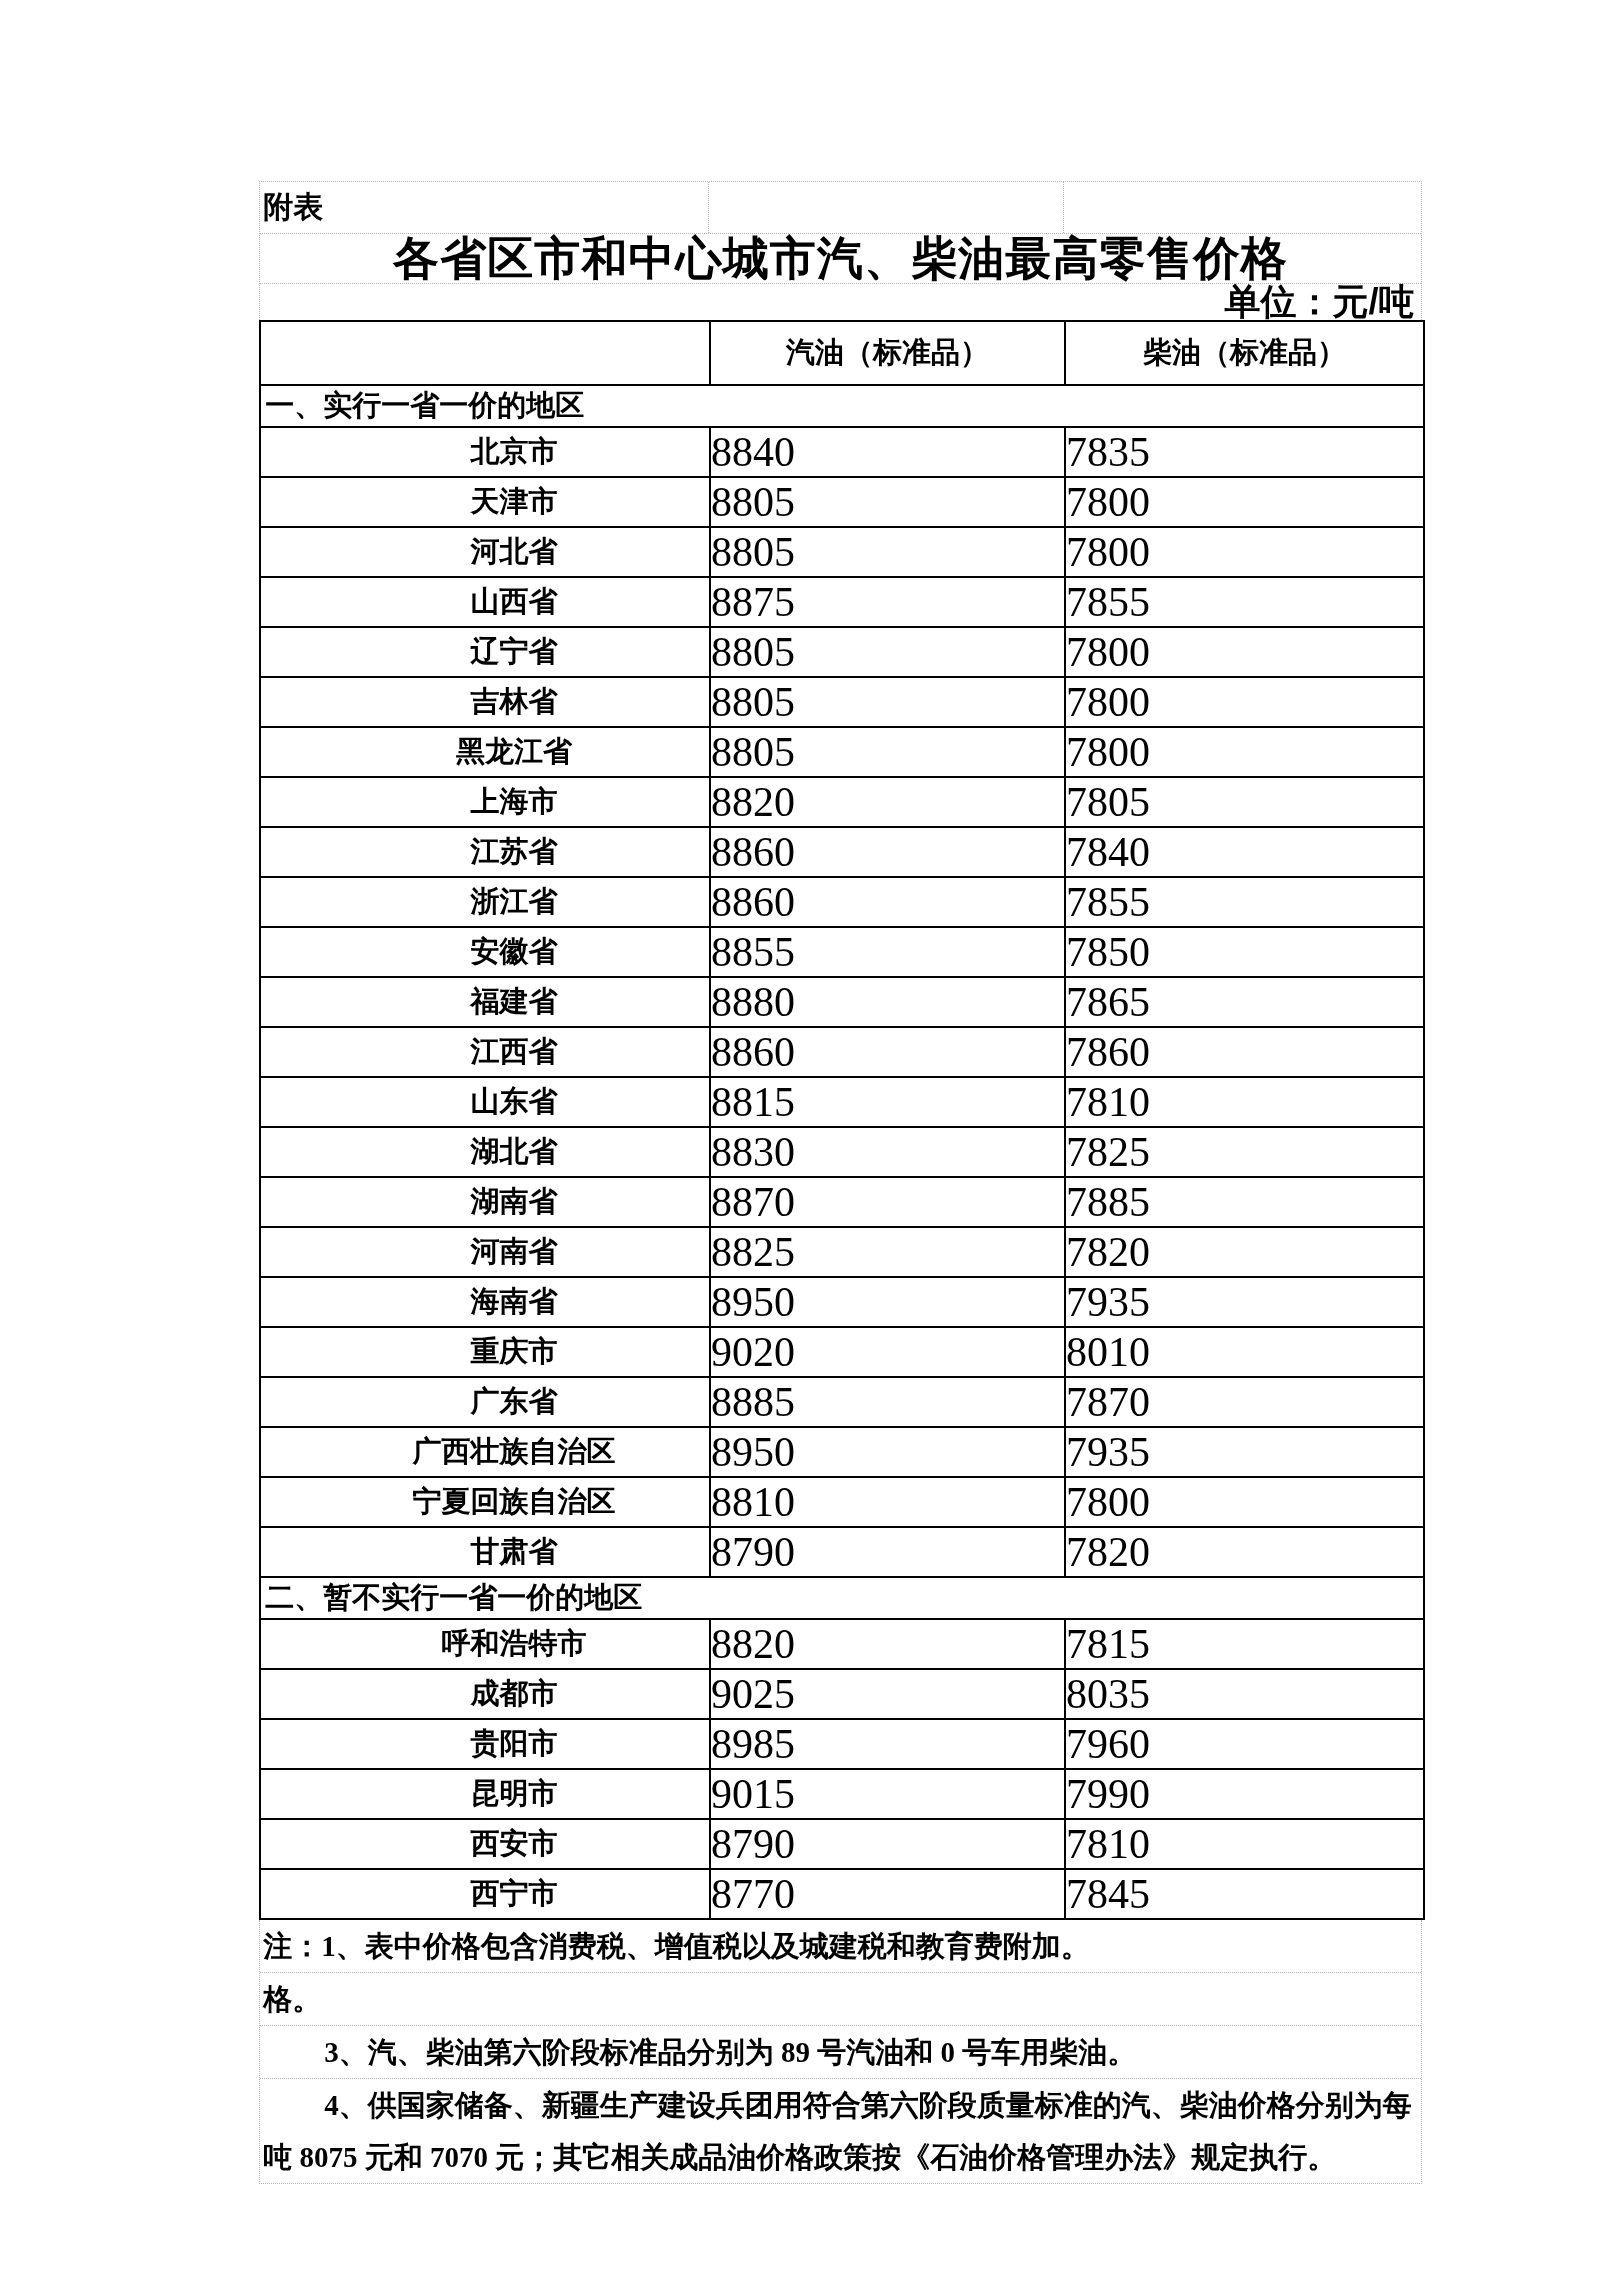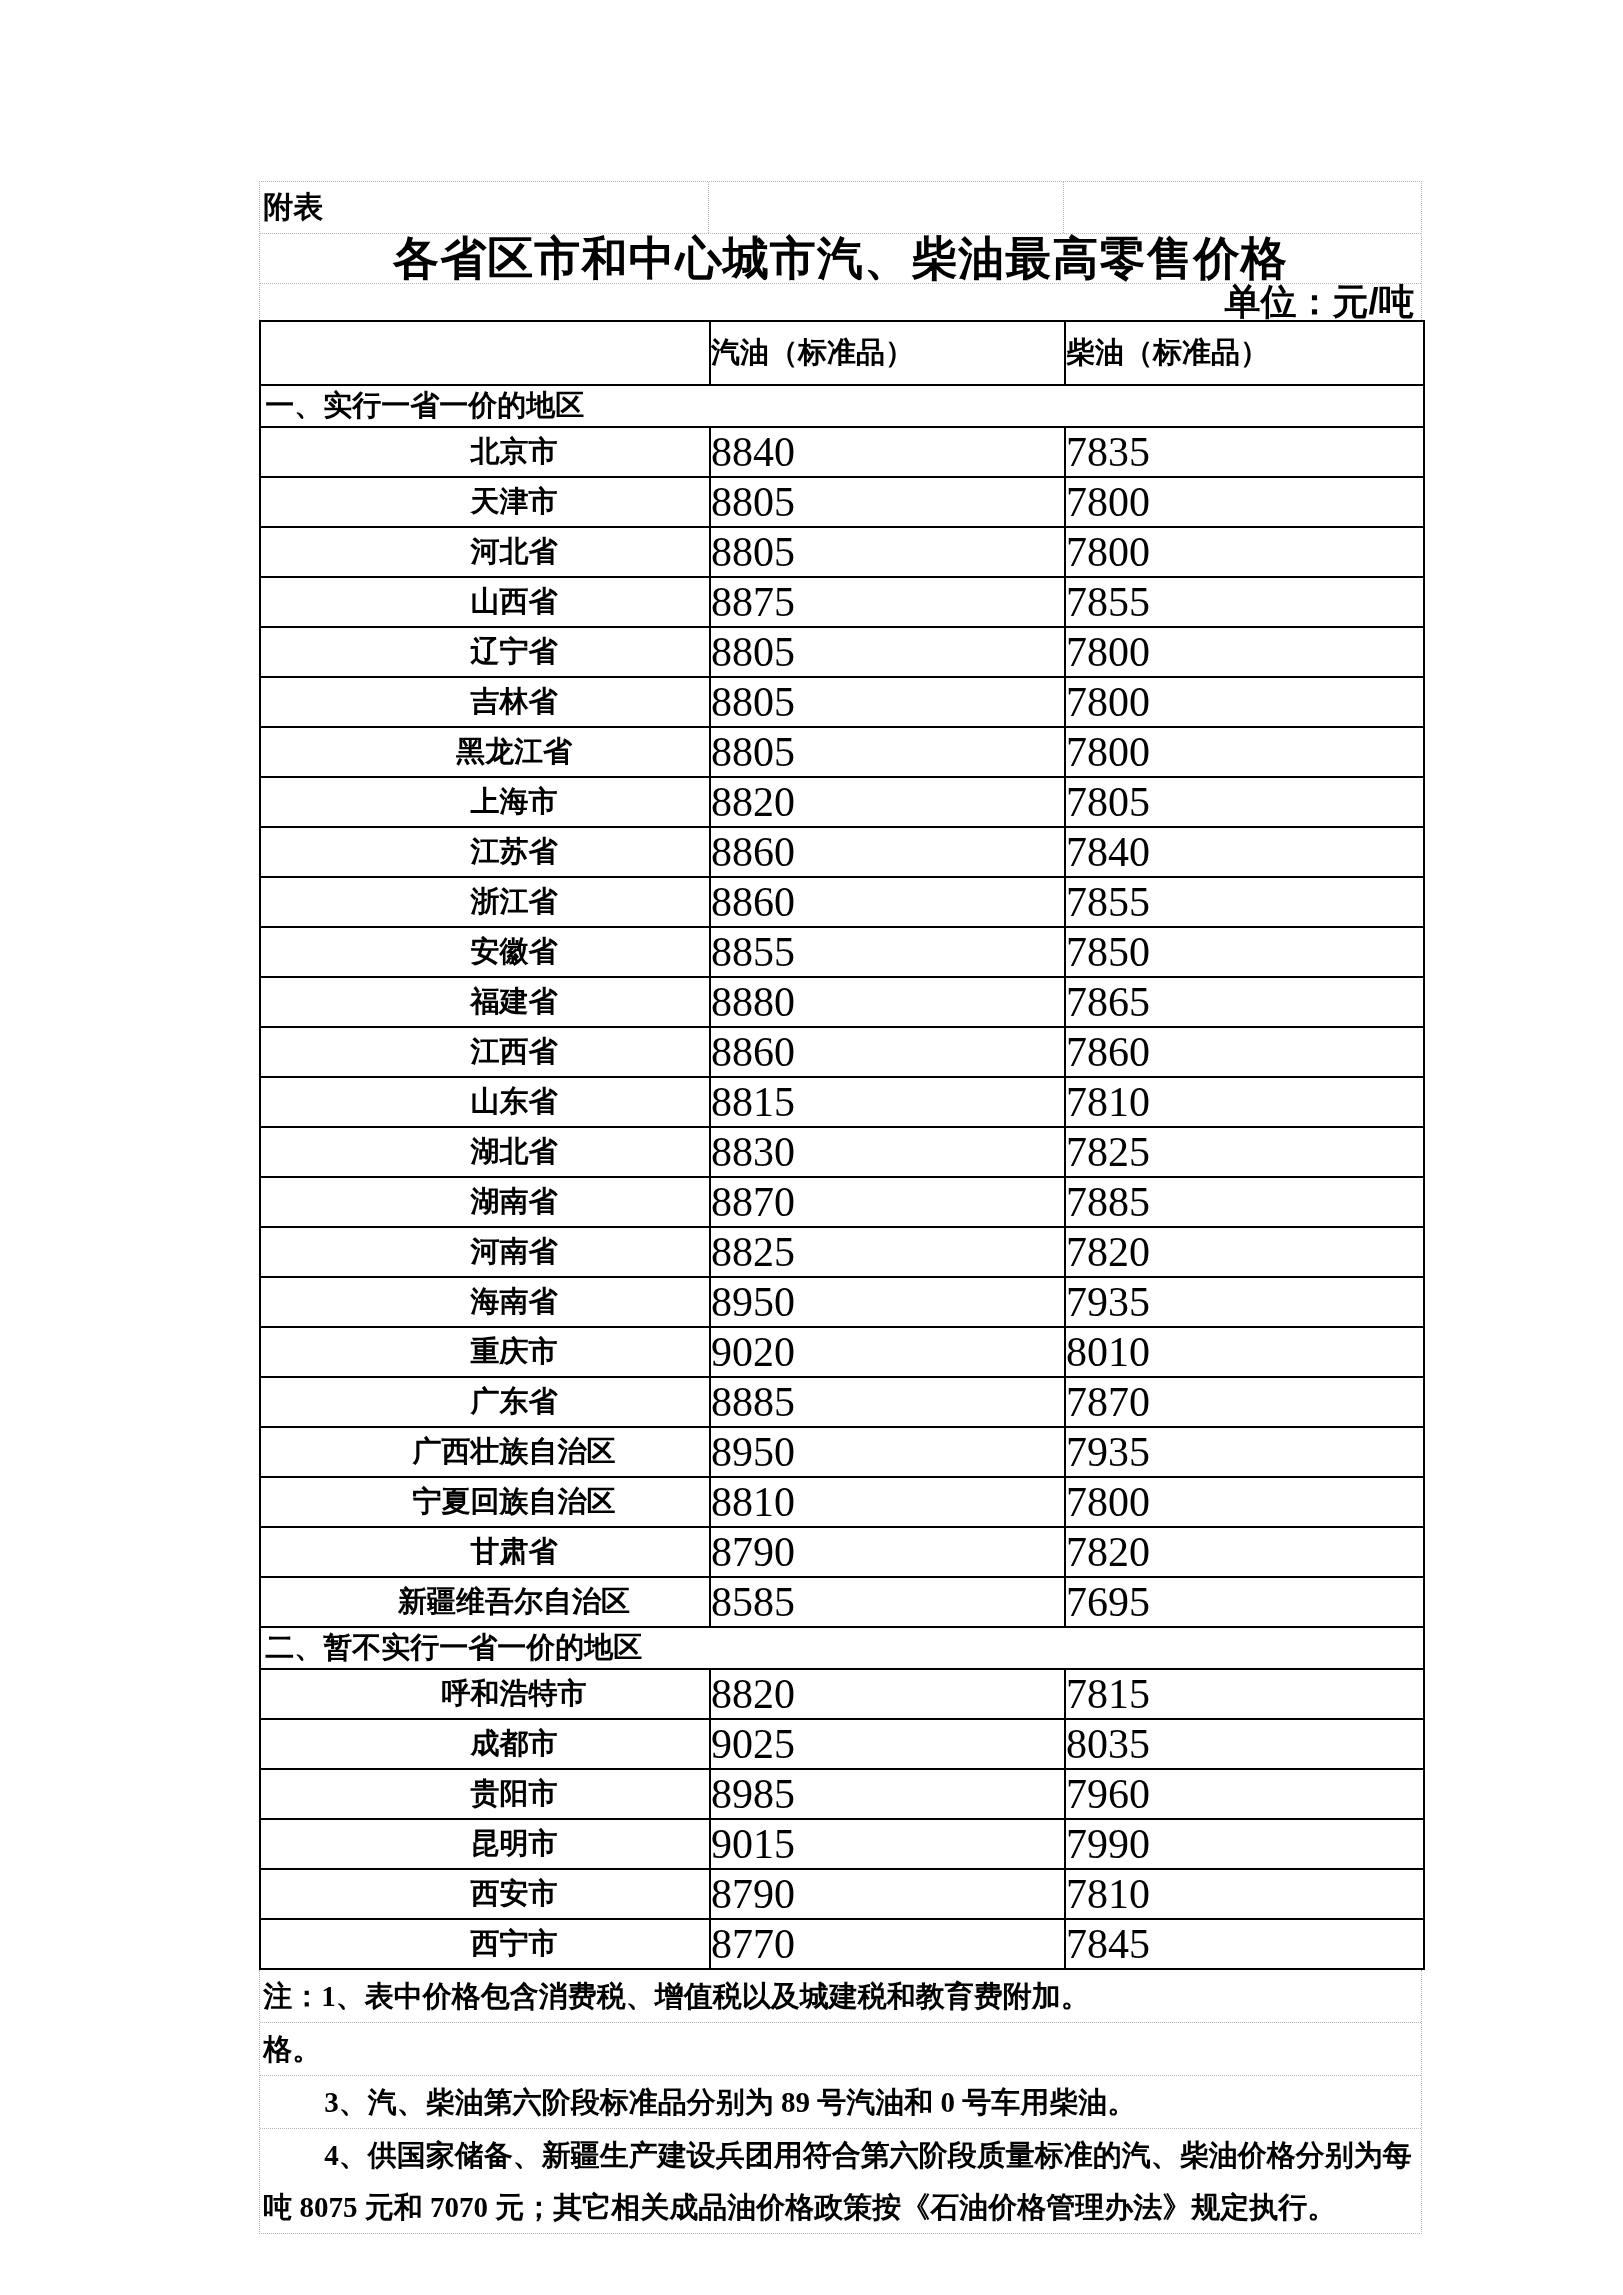--- a/index.html
+++ b/index.html
@@ -84,21 +84,21 @@
     border: 2.2px solid #000;
     box-sizing: border-box;
     padding: 0;
     vertical-align: middle;
     overflow: hidden;
   }
   .main-table th {
     height: 64px;
     font-size: 29px;
     font-weight: bold;
-    text-align: left;
+    text-align: center;
     white-space: nowrap;
   }
   .main-table td { height: 42px; }
   td.section-cell {
     font-size: 29px;
     font-weight: bold;
     text-align: left;
     padding-left: 4.3px;
     white-space: nowrap;
   }
@@ -278,25 +278,20 @@
             <td class="region-cell">宁夏回族自治区</td>
             <td class="price-cell">8810</td>
             <td class="price-cell">7800</td>
           </tr>
           <tr>
             <td class="region-cell">甘肃省</td>
             <td class="price-cell">8790</td>
             <td class="price-cell">7820</td>
           </tr>
           <tr>
-            <td class="region-cell">新疆维吾尔自治区</td>
-            <td class="price-cell">8585</td>
-            <td class="price-cell">7695</td>
-          </tr>
-          <tr>
             <td colspan="3" class="section-cell">二、暂不实行一省一价的地区</td>
           </tr>
           <tr>
             <td class="region-cell">呼和浩特市</td>
             <td class="price-cell">8820</td>
             <td class="price-cell">7815</td>
           </tr>
           <tr>
             <td class="region-cell">成都市</td>
             <td class="price-cell">9025</td>

